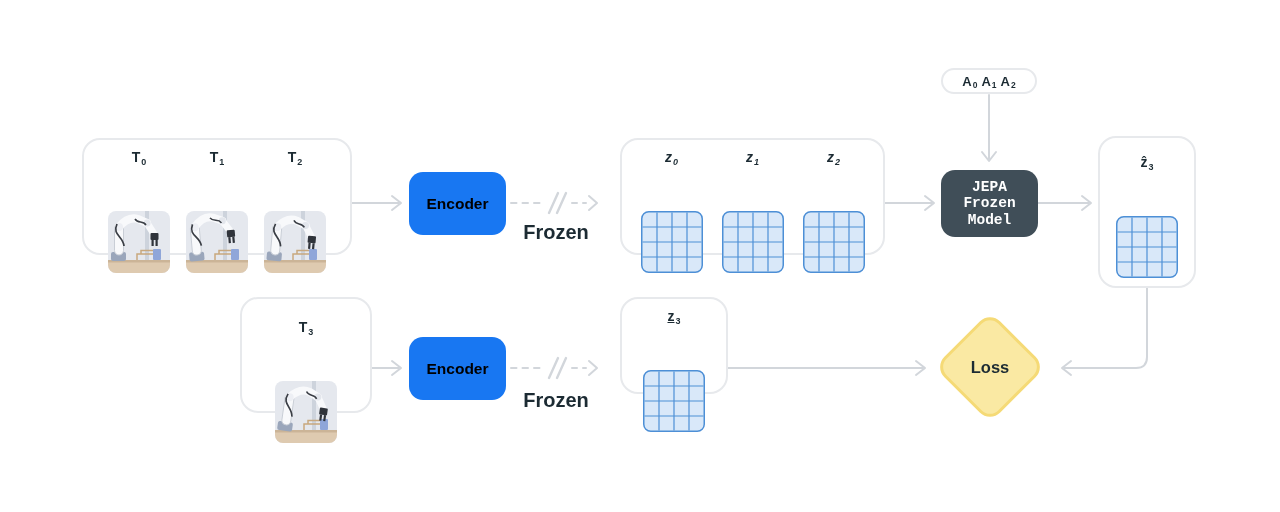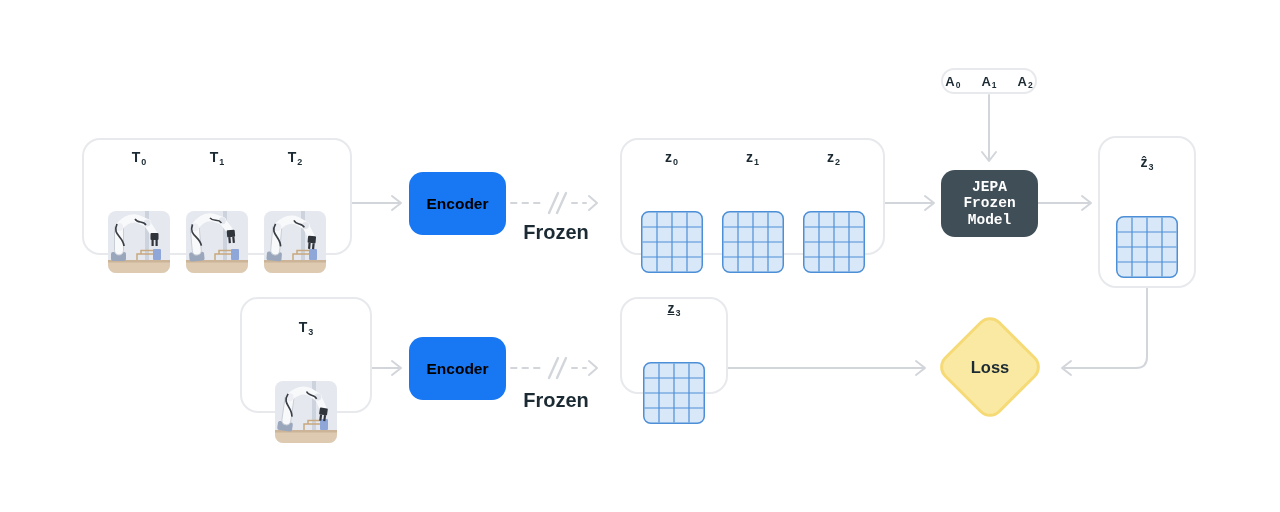--- a/index.html
+++ b/index.html
@@ -10,40 +10,40 @@
         box-sizing:border-box;z-index:1;display:flex;justify-content:center;}
   .cells{display:flex;flex-direction:row;align-items:flex-start;}
   .cell{display:flex;flex-direction:column;align-items:center;gap:40px;}
   .cell-label{font-weight:bold;font-size:14px;height:16px;line-height:16px;margin-bottom:6px;}
   .sub{font-size:9px;font-weight:bold;position:relative;top:3px;margin-left:1px;}
   .robot-img{width:62px;height:62px;border-radius:8px;overflow:hidden;line-height:0;}
   .token-grid{width:62px;height:62px;line-height:0;}
   .frames-top{left:82px;top:138px;width:270px;height:117px;padding-top:9px;}
   .frames-top .cells{gap:16px;}
   .latents-top{left:620px;top:138px;width:265px;height:117px;padding-top:9px;}
-  .latents-top .cells{gap:19px;}
+  .latents-top .cells{gap:19px;font-style:italic;}
   .pred-card{left:1098px;top:136px;width:98px;height:152px;padding-top:16px;}
   .frame-bottom{left:240px;top:297px;width:132px;height:116px;padding-top:20px;}
-  .latent-bottom{left:620px;top:297px;width:108px;height:97px;padding-top:1px;text-decoration:underline;}
+  .latent-bottom{left:620px;top:297px;width:108px;height:97px;padding-top:9px;text-decoration:underline;}
   .encoder{position:absolute;width:97px;height:63px;border-radius:14px;background:#1877F2;
            color:#000000;font-weight:bold;font-size:15.5px;display:flex;align-items:center;
            justify-content:center;z-index:1;}
   .enc-top{left:409px;top:172px;}
   .enc-bottom{left:409px;top:337px;}
   .frozen{position:absolute;width:90px;text-align:center;font-size:20px;font-weight:600;z-index:1;}
   .frozen-top{left:511px;top:221px;}
   .frozen-bottom{left:511px;top:389px;}
   .jepa{position:absolute;left:941px;top:170px;width:97px;height:67px;border-radius:14px;
         background:#404E58;color:#ffffff;font-weight:bold;font-size:14.5px;line-height:16.5px;
         display:flex;flex-direction:column;align-items:center;justify-content:center;z-index:1;font-family:Liberation Mono, monospace;}
   .actions-title{position:absolute;left:880px;top:37px;width:220px;text-align:center;
                  font-size:16px;font-weight:bold;z-index:1;}
   .a-box{position:absolute;left:941px;top:68px;width:96px;height:26px;border:2px solid #E7E9EC;
          border-radius:13px;background:#ffffff;box-sizing:border-box;display:flex;
-         align-items:center;justify-content:center;gap:21px;z-index:1;}
+         align-items:center;justify-content:center;gap:4px;z-index:1;}
   .a-tok{font-weight:bold;font-size:13px;}
   .a-tok .sub{font-size:8.5px;top:2px;}
   .loss-wrap{position:absolute;left:930px;top:307px;width:120px;height:120px;z-index:1;}
   .loss-label{position:absolute;left:930px;top:307px;width:120px;height:120px;display:flex;
               align-items:center;justify-content:center;font-weight:bold;font-size:16.5px;z-index:2;}
 </style>
 </head>
 <body>
 
 <div class="stage">

